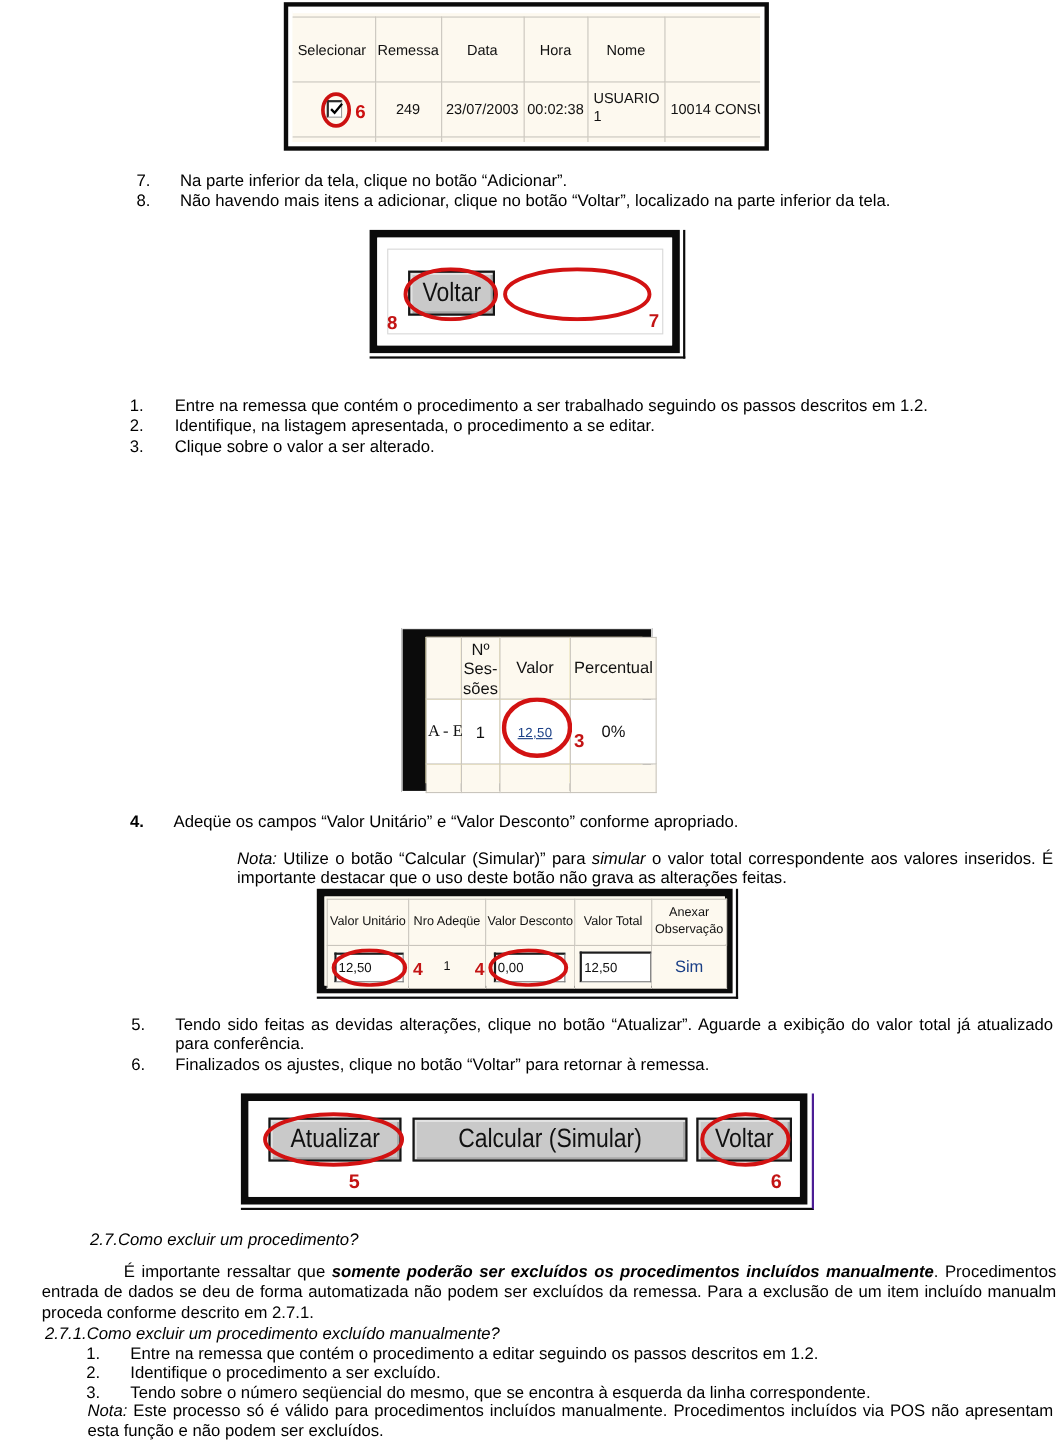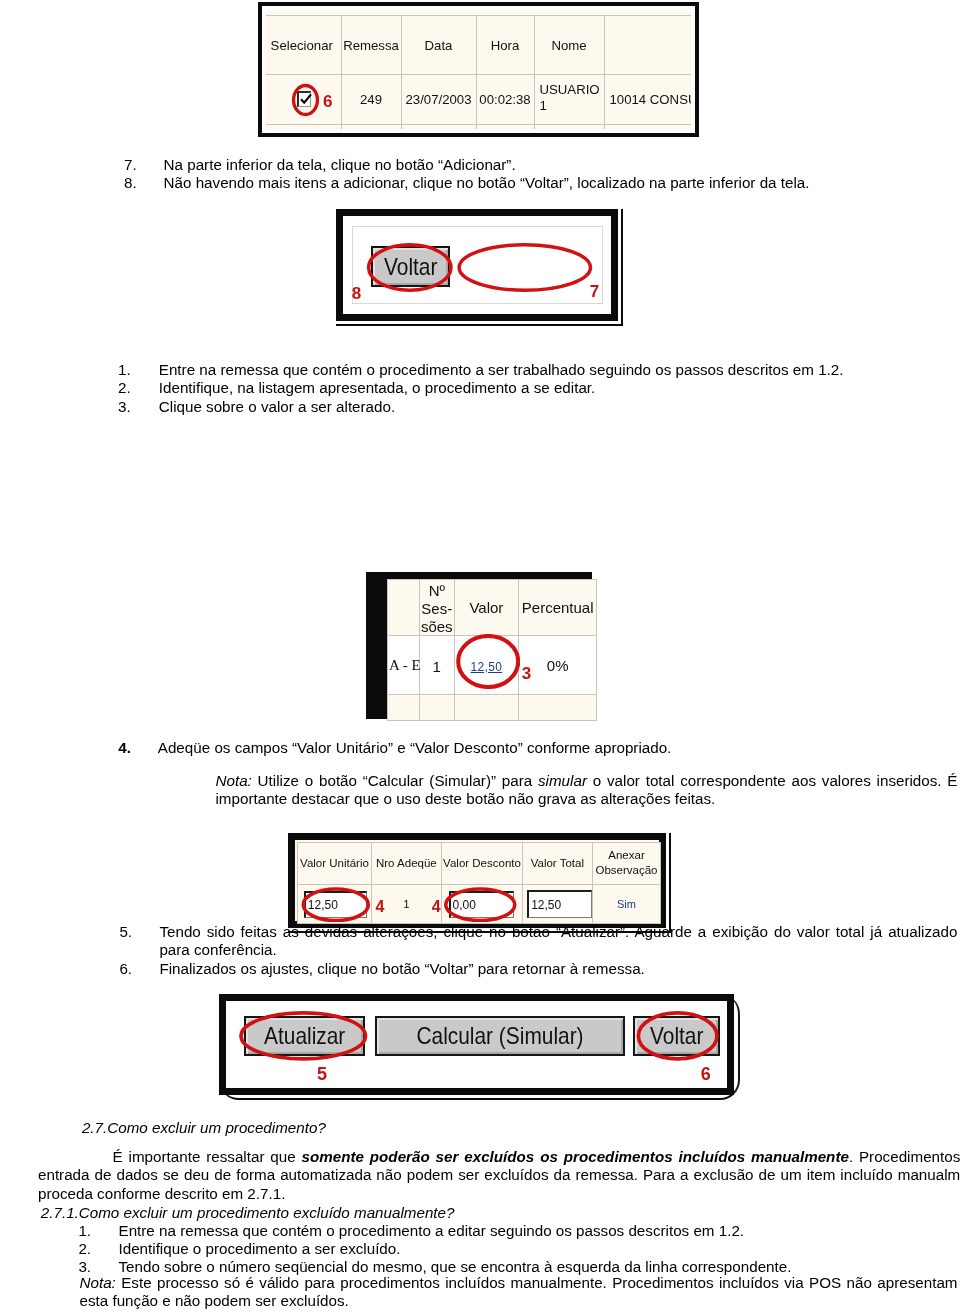--- a/index.html
+++ b/index.html
@@ -141,21 +141,21 @@
   .f3-drow .d1{text-align:left;padding-left:1px;font-family:Liberation Serif, serif;}
   .f3-link{color:#1a3f86;text-decoration:underline;font-size:12px;letter-spacing:0.3px;}
   .f3-ell{position:absolute;left:67.6px;top:54.5px;width:64.4px;height:55px;}
   .f3-anno{position:absolute;left:133.8px;top:85.5px;color:#c31414;font-weight:bold;font-size:17px;font-family:"Liberation Sans",sans-serif;line-height:1;}
 
   .blk26h{left:82px;top:343.5px;width:700px;}
   .blk26{left:158.8px;top:361px;width:760px;}
   .blk26 .n{left:-40.8px;}
 
   
-  .fig4{left:288.4px;top:808.3px;width:383px;height:100px;margin-top:25px;}
+  .fig4{left:288.4px;top:808.3px;width:383px;height:100px;}
   .f4-black{position:absolute;inset:0;background:#fff;border-bottom:2px solid #0b0b0b;border-right:2px solid #0b0b0b;box-sizing:border-box;}
   .f4-line{position:absolute;left:0;top:0;right:3.8px;bottom:3.8px;background:#fdf9ef;border:7px solid #0b0b0b;box-sizing:border-box;}
   .f4-inner{position:absolute;inset:0;background:#fdf9ef;}
   .f4-tab{
     position:absolute;left:1.9px;top:1.5px;width:363px;
     border-collapse:collapse;table-layout:fixed;
     font-size:11.5px;font-family:"Liberation Sans",sans-serif;
   }
   .f4-tab td{
     border:1px solid #c9c5bd;background:#fdf9ef;
@@ -176,29 +176,29 @@
     border:1px solid #7a7a7a;
     border-top:2px solid #1d1d1d;border-left:2px solid #1d1d1d;
     box-sizing:border-box;
     display:flex;align-items:center;
     padding-left:2px;
     font-size:12px;color:#111;
   }
   .i1{left:5.5px;top:6.2px;width:63.2px;height:27.1px;}
   .i2{left:6.5px;top:6.2px;width:65.4px;height:27.4px;}
   .i3{left:4.2px;top:5.5px;width:64.6px;height:27.5px;}
-  .f4-link{color:#1a3f86;font-size:11px;}
+  .f4-link{color:#1a3f86;font-size:15px;}
   .f4-e1{position:absolute;left:5.6px;top:46.4px;width:69.6px;height:35.5px;}
   .f4-e2{position:absolute;left:148px;top:46.4px;width:74.5px;height:35.5px;}
   .f4-a1{position:absolute;left:80px;top:59.2px;color:#c31414;font-weight:bold;font-size:16px;font-family:"Liberation Sans",sans-serif;line-height:1;}
   .f4-a2{position:absolute;left:136.3px;top:59.2px;color:#c31414;font-weight:bold;font-size:16px;font-family:"Liberation Sans",sans-serif;line-height:1;}
 
   
   .fig5{left:218.9px;top:994.4px;width:521px;height:106px;}
-  .f5-black{position:absolute;inset:0;background:#ffffff;border-bottom:2px solid #0b0b0b;border-right:2px solid #0f172a;box-sizing:border-box;border-radius:20px;}
+  .f5-black{position:absolute;inset:0;background:#ffffff;border-bottom:2px solid #0b0b0b;border-right:2px solid #4c1d95;box-sizing:border-box;}
   .f5-line{position:absolute;left:0;top:0;right:3.5px;bottom:3.5px;background:#fff;border:7px solid #0b0b0b;box-sizing:border-box;}
   .f5-pane{position:absolute;left:0;top:0;right:0;bottom:0;background:#ffffff;}
   .f5-b1{left:17.8px;top:15.1px;width:121.5px;height:39.8px;font-size:24px;}
   .f5-b2{left:149.2px;top:15.1px;width:249.5px;height:39.8px;font-size:24px;}
   .f5-b3{left:407.6px;top:15.1px;width:86.7px;height:39.8px;font-size:24px;}
   .f5-e1{position:absolute;left:11.2px;top:9.6px;width:132.5px;height:49.8px;}
   .f5-e2{position:absolute;left:404.8px;top:9.6px;width:93.3px;height:49.8px;}
   .f5-a1{position:absolute;left:91.2px;top:63.2px;color:#c31414;font-weight:bold;font-size:18px;font-family:"Liberation Sans",sans-serif;line-height:1;}
   .f5-a2{position:absolute;left:474.9px;top:63.2px;color:#c31414;font-weight:bold;font-size:18px;font-family:"Liberation Sans",sans-serif;line-height:1;}
 

